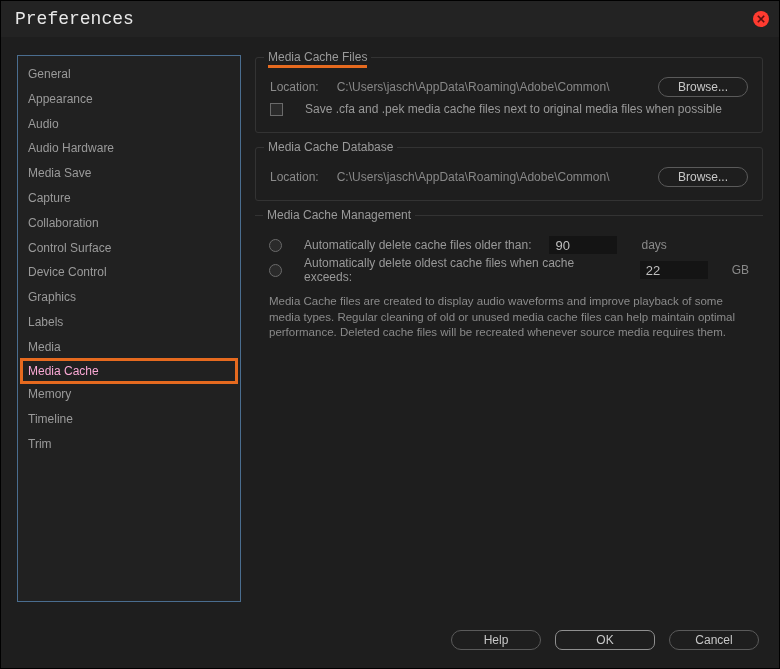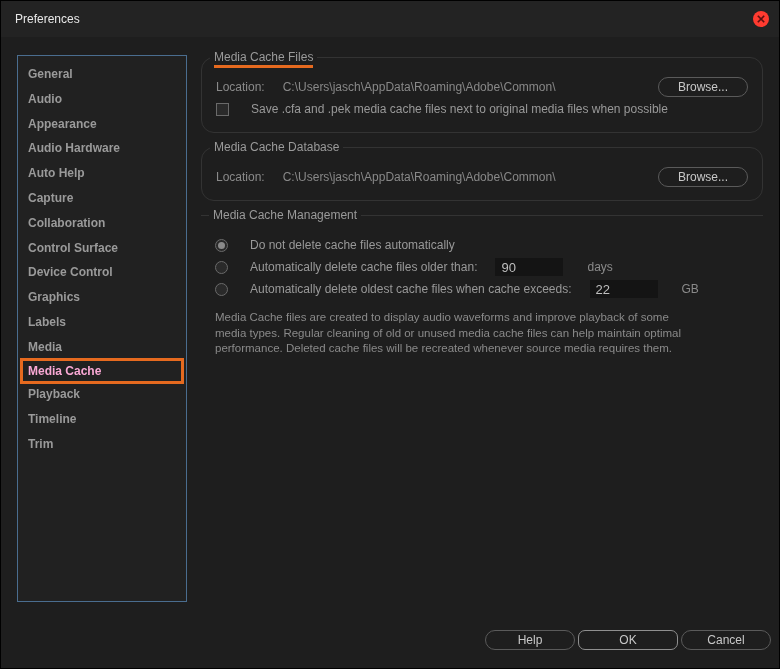--- a/index.html
+++ b/index.html
@@ -16,21 +16,21 @@
   }
   .titlebar {
     height: 36px;
     background: #232323;
     color: #e8e8e8;
     display: flex;
     align-items: center;
     padding: 0 14px;
     position: relative;
   }
-  .titlebar .title { font-size: 12px; }
+  .titlebar .title { font-size: 18px; font-family: Liberation Mono, monospace; }
   .close-btn {
     position: absolute;
     right: 10px;
     top: 10px;
     width: 16px;
     height: 16px;
     border-radius: 50%;
     background: #ff3b30;
     cursor: pointer;
     display: flex;
@@ -38,26 +38,25 @@
     justify-content: center;
   }
   .close-btn svg { width: 8px; height: 8px; }
   .main {
     display: flex;
     height: 565px;
     padding: 18px 16px 0 16px;
     gap: 14px;
   }
   .sidebar {
-    width: 170px;
+    width: 224px;
     border: 1px solid #4a6d8f;
     background: #212121;
     padding: 6px 0;
     flex-shrink: 0;
-    font-weight: bold;
   }
   .side-item {
     padding: 4px 10px;
     color: #9a9a9a;
     cursor: pointer;
     line-height: 1.4;
   }
   .side-item.selected {
     color: #f9a8d4;
   }
@@ -65,21 +64,21 @@
     border: 3px solid #e66a1f;
     margin: -2px 2px -2px 2px;
     padding: 2px 5px;
   }
   .content {
     flex: 1;
     padding-top: 2px;
   }
   .group {
     border: 1px solid #333;
-    border-radius: 13px;
+    border-radius: 3px;
     margin-bottom: 14px;
     padding: 18px 14px 12px 14px;
     position: relative;
   }
   .group-title {
     position: absolute;
     top: -8px;
     left: 8px;
     background: #1e1e1e;
     padding: 0 4px;
@@ -152,56 +151,56 @@
   .desc {
     color: #8a8a8a;
     margin-top: 10px;
     line-height: 1.35;
     font-size: 11.5px;
     max-width: 480px;
   }
   .footer {
     position: absolute;
     bottom: 18px;
-    right: 8px;
-    display: flex;
-    gap: 3px;
+    right: 20px;
+    display: flex;
+    gap: 14px;
   }
 </style>
 </head>
 <body>
 
 <div class="titlebar">
   <span class="title">Preferences</span>
   <div class="close-btn">
     <svg viewBox="0 0 10 10">
         <path d="M1 1 L9 9 M9 1 L1 9" stroke="#5b0f0f" stroke-width="2" fill="none"></path>
       </svg>
   </div>
 </div>
 
 <div class="main">
 
   <div class="sidebar" id="sidebar">
       <div class="side-item">General</div>
+      <div class="side-item">Appearance</div>
       <div class="side-item">Audio</div>
-      <div class="side-item">Appearance</div>
       <div class="side-item">Audio Hardware</div>
-      <div class="side-item">Auto Help</div>
+      <div class="side-item">Media Save</div>
       <div class="side-item">Capture</div>
       <div class="side-item">Collaboration</div>
       <div class="side-item">Control Surface</div>
       <div class="side-item">Device Control</div>
       <div class="side-item">Graphics</div>
       <div class="side-item">Labels</div>
       <div class="side-item">Media</div>
       <div class="side-item selected" style="padding: 0px;">
         <div class="hl-media-cache">Media Cache</div>
       </div>
-      <div class="side-item">Playback</div>
+      <div class="side-item">Memory</div>
       <div class="side-item">Timeline</div>
       <div class="side-item">Trim</div>
     </div>
 
   <div class="content">
 
     <div class="group">
       <span class="group-title">
         <span class="hl-underline">Media Cache Files</span>
       </span>
@@ -220,24 +219,20 @@
       <span class="group-title">Media Cache Database</span>
       <div class="row">
         <span class="label">Location:</span>
         <span class="pathtext">C:\Users\jasch\AppData\Roaming\Adobe\Common\</span>
         <button class="pill-btn">Browse...</button>
       </div>
     </div>
 
     <div class="group" style="border-bottom:none;border-left:none;border-right:none;border-radius:0;padding-bottom:0;">
       <span class="group-title">Media Cache Management</span>
-      <div class="row">
-        <span class="radio checked"></span>
-        <span>Do not delete cache files automatically</span>
-      </div>
       <div class="row">
         <span class="radio"></span>
         <span>Automatically delete cache files older than:</span>
         <input class="num-input" value="90" style="">
         <span class="unit">days</span>
       </div>
       <div class="row">
         <span class="radio"></span>
         <span>Automatically delete oldest cache files when cache exceeds:</span>
         <input class="num-input" value="22" style="">

